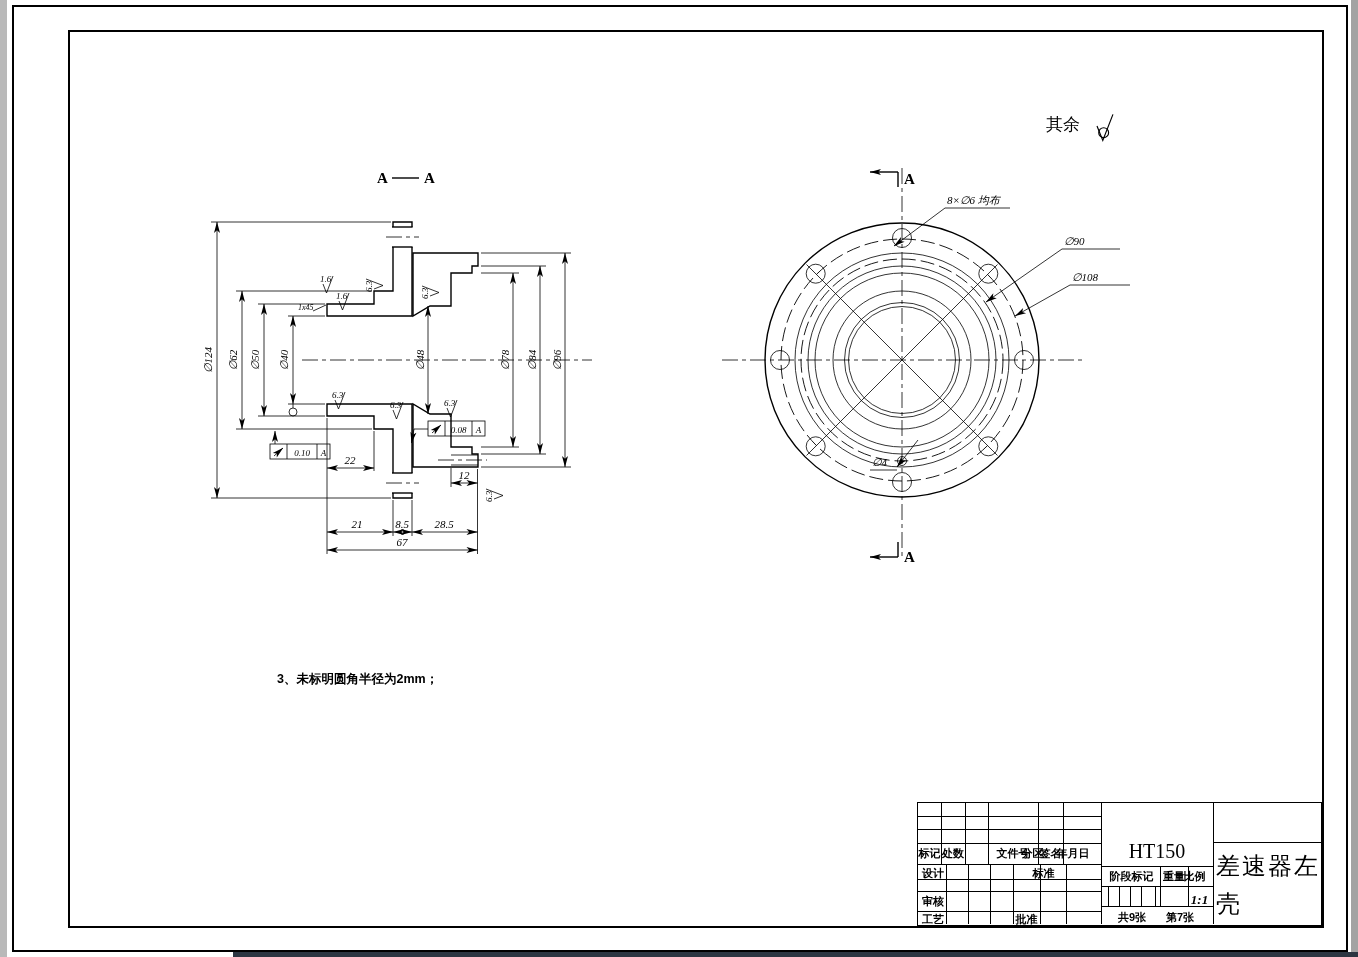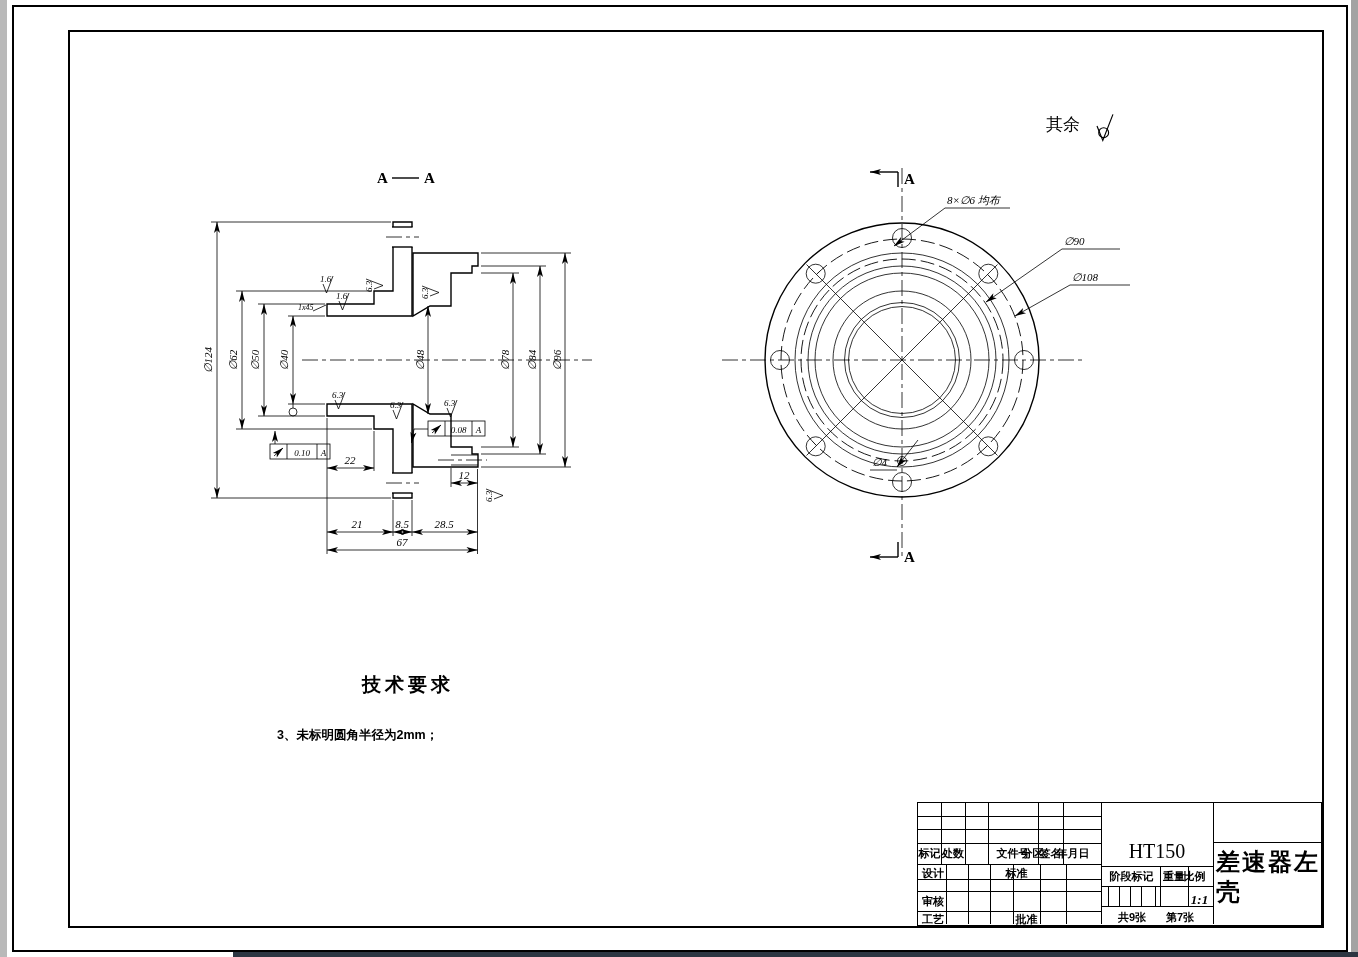--- a/index.html
+++ b/index.html
@@ -28,22 +28,22 @@
   .tech-item{font-size:12.5px;line-height:15.5px;font-weight:bold;
              padding-left:26px;text-indent:-26px;font-family:"Liberation Sans",sans-serif;}
   
   #tblock{position:absolute;left:917px;top:802px;width:405px;height:124px;
           border:1.5px solid #000;box-sizing:border-box;font-family:"Liberation Sans",sans-serif;}
   .h,.v{position:absolute;background:#000;}
   .h{height:1px;}
   .v{width:1px;}
   .tb-txt{position:absolute;font-size:11px;text-align:center;line-height:1;white-space:nowrap;}
   #tb-material{font-size:20px;font-family:"Liberation Serif",serif;}
-  #tb-name{position:absolute;left:298px;top:44px;width:104px;font-size:24px;line-height:30px;
-           font-weight:bold;letter-spacing:2px;}
+  #tb-name{position:absolute;left:298px;top:44px;width:104px;font-size:24px;line-height:38px;
+           font-weight:normal;letter-spacing:2px;}
   #tb-scale-val{font:italic bold 13px "Liberation Serif",serif;}
   .tb-bold{font-weight:bold;}
 </style>
 </head>
 <body>
 <div id="stage">
 
 <div class="strip" id="strip-l"></div>
 <div class="strip" id="strip-r"></div>
 <div id="frame-outer"></div>
@@ -273,21 +273,20 @@
   <g>
     <text x="1046" y="130" style="font:17px 'Liberation Sans',sans-serif;">其余</text>
     <g transform="translate(1097,126) scale(1.45)">
       <path class="ln" d="M0,0 L4,10 L11,-8"></path>
       <circle class="ln" cx="4.6" cy="4.6" r="3.4"></circle>
     </g>
   </g>
 </svg>
 
 <div id="tech">
-  <h3>技术要求</h3>
   <div class="tech-item">3、未标明圆角半径为2mm；</div>
 </div>
 
 <div id="tblock">
 
   <div class="h" style="left:0;top:13px;width:183px;"></div>
   <div class="h" style="left:0;top:26px;width:183px;"></div>
   <div class="h" style="left:0;top:40px;width:183px;"></div>
   <div class="h" style="left:0;top:61px;width:183px;"></div>
   <div class="h" style="left:0;top:76px;width:183px;"></div>
@@ -319,21 +318,21 @@
   <div class="v" style="left:223px;top:83px;height:20px;"></div>
   <div class="v" style="left:237px;top:83px;height:20px;"></div>
 
   <div class="tb-txt tb-bold" style="left:0;top:45px;width:23px;">标记</div>
   <div class="tb-txt tb-bold" style="left:23px;top:45px;width:24px;">处数</div>
   <div class="tb-txt tb-bold" style="left:63px;top:45px;width:23px;padding-left:40px;">分区</div>
   <div class="tb-txt tb-bold" style="left:70px;top:45px;width:50px;">文件号</div>
   <div class="tb-txt tb-bold" style="left:120px;top:45px;width:25px;">签名</div>
   <div class="tb-txt tb-bold" style="left:136px;top:45px;width:38px;font-family:Liberation Serif, serif;">年月日</div>
   <div class="tb-txt tb-bold" style="left:2px;top:65px;width:26px;">设计</div>
-  <div class="tb-txt tb-bold" style="left:85px;top:65px;width:27px;">标准</div>
+  <div class="tb-txt tb-bold" style="left:112px;top:65px;width:27px;">标准</div>
   <div class="tb-txt tb-bold" style="left:2px;top:93px;width:26px;">审核</div>
   <div class="tb-txt tb-bold" style="left:2px;top:111px;width:26px;">工艺</div>
   <div class="tb-txt tb-bold" style="left:95px;top:111px;width:27px;">批准</div>
   <div class="tb-txt" id="tb-material" style="left:183px;top:10px;width:112px;margin-top:28px;">HT150</div>
   <div class="tb-txt tb-bold" style="left:185px;top:68px;width:57px;">阶段标记</div>
   <div class="tb-txt tb-bold" style="left:242px;top:68px;width:28px;">重量</div>
   <div class="tb-txt tb-bold" style="left:264px;top:68px;width:25px;">比例</div>
   <div class="tb-txt" id="tb-scale-val" style="left:268px;top:89px;width:27px;">1:1</div>
   <div class="tb-txt tb-bold" style="left:190px;top:109px;width:48px;">共9张</div>
   <div class="tb-txt tb-bold" style="left:238px;top:109px;width:48px;">第7张</div>

